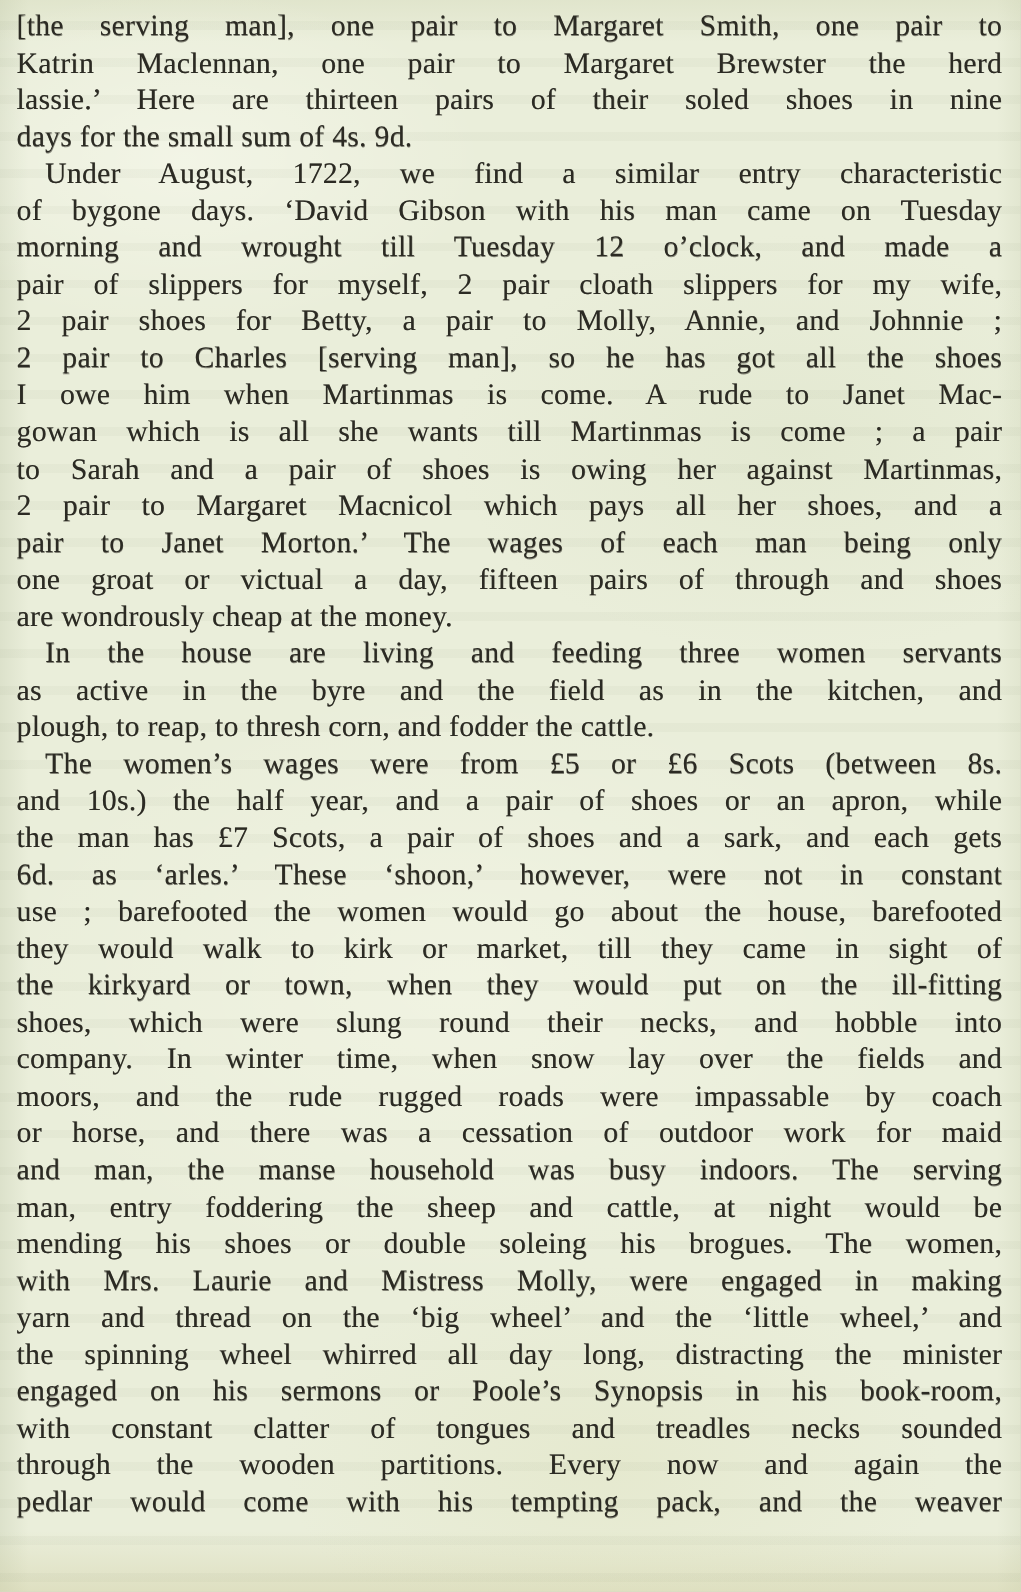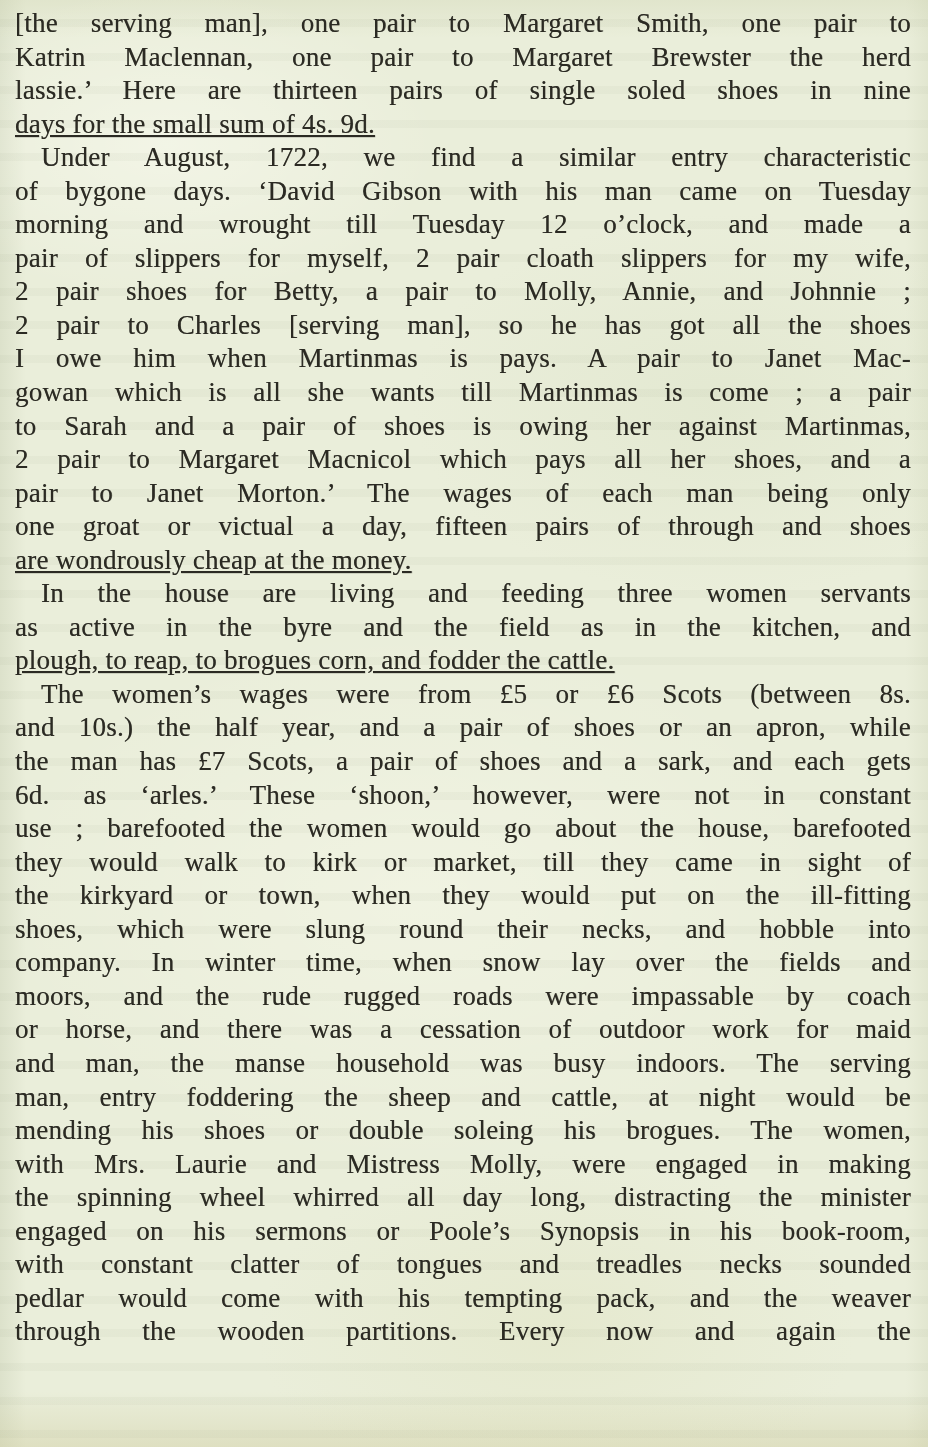--- a/index.html
+++ b/index.html
@@ -50,73 +50,73 @@
     font-size: 27px;
     line-height: 33.55px;
     letter-spacing: 0.25px;
     text-align: justify;
     text-align-last: justify;
     white-space: normal;
     text-shadow: 0.3px 0.3px 0.6px rgba(43,42,35,0.55);
   }
   .line.last {
     text-align-last: left;
-    text-decoration: underline;
   }
   .para.indented .line:first-child {
     text-indent: 26px;
   }
 </style>
 </head>
 <body>
 
 <div class="page">
   <div class="text-block">
       <div class="para">
         <div class="line">[the serving man], one pair to Margaret Smith, one pair to</div>
         <div class="line">Katrin Maclennan, one pair to Margaret Brewster the herd</div>
-        <div class="line">lassie.’ Here are thirteen pairs of single soled shoes in nine</div>
+        <div class="line">lassie.’ Here are thirteen pairs of their soled shoes in nine</div>
         <div class="line last">days for the small sum of 4s. 9d.</div>
       </div>
       <div class="para indented">
         <div class="line">Under August, 1722, we find a similar entry characteristic</div>
         <div class="line">of bygone days. ‘David Gibson with his man came on Tuesday</div>
         <div class="line">morning and wrought till Tuesday 12 o’clock, and made a</div>
         <div class="line">pair of slippers for myself, 2 pair cloath slippers for my wife,</div>
         <div class="line">2 pair shoes for Betty, a pair to Molly, Annie, and Johnnie ;</div>
         <div class="line">2 pair to Charles [serving man], so he has got all the shoes</div>
-        <div class="line">I owe him when Martinmas is pays. A pair to Janet Mac-</div>
+        <div class="line">I owe him when Martinmas is come. A rude to Janet Mac-</div>
         <div class="line">gowan which is all she wants till Martinmas is come ; a pair</div>
         <div class="line">to Sarah and a pair of shoes is owing her against Martinmas,</div>
         <div class="line">2 pair to Margaret Macnicol which pays all her shoes, and a</div>
         <div class="line">pair to Janet Morton.’ The wages of each man being only</div>
         <div class="line">one groat or victual a day, fifteen pairs of through and shoes</div>
         <div class="line last">are wondrously cheap at the money.</div>
       </div>
       <div class="para indented">
         <div class="line">In the house are living and feeding three women servants</div>
         <div class="line">as active in the byre and the field as in the kitchen, and</div>
-        <div class="line last">plough, to reap, to brogues corn, and fodder the cattle.</div>
+        <div class="line last">plough, to reap, to thresh corn, and fodder the cattle.</div>
       </div>
       <div class="para indented">
         <div class="line">The women’s wages were from £5 or £6 Scots (between 8s.</div>
         <div class="line">and 10s.) the half year, and a pair of shoes or an apron, while</div>
         <div class="line">the man has £7 Scots, a pair of shoes and a sark, and each gets</div>
         <div class="line">6d. as ‘arles.’ These ‘shoon,’ however, were not in constant</div>
         <div class="line">use ; barefooted the women would go about the house, barefooted</div>
         <div class="line">they would walk to kirk or market, till they came in sight of</div>
         <div class="line">the kirkyard or town, when they would put on the ill-fitting</div>
         <div class="line">shoes, which were slung round their necks, and hobble into</div>
         <div class="line">company. In winter time, when snow lay over the fields and</div>
         <div class="line">moors, and the rude rugged roads were impassable by coach</div>
         <div class="line">or horse, and there was a cessation of outdoor work for maid</div>
         <div class="line">and man, the manse household was busy indoors. The serving</div>
         <div class="line">man, entry foddering the sheep and cattle, at night would be</div>
         <div class="line">mending his shoes or double soleing his brogues. The women,</div>
         <div class="line">with Mrs. Laurie and Mistress Molly, were engaged in making</div>
+        <div class="line">yarn and thread on the ‘big wheel’ and the ‘little wheel,’ and</div>
         <div class="line">the spinning wheel whirred all day long, distracting the minister</div>
         <div class="line">engaged on his sermons or Poole’s Synopsis in his book-room,</div>
         <div class="line">with constant clatter of tongues and treadles necks sounded</div>
+        <div class="line">through the wooden partitions. Every now and again the</div>
         <div class="line">pedlar would come with his tempting pack, and the weaver</div>
-        <div class="line">through the wooden partitions. Every now and again the</div>
       </div>
     </div>
 </div>
 
 </body></html>

